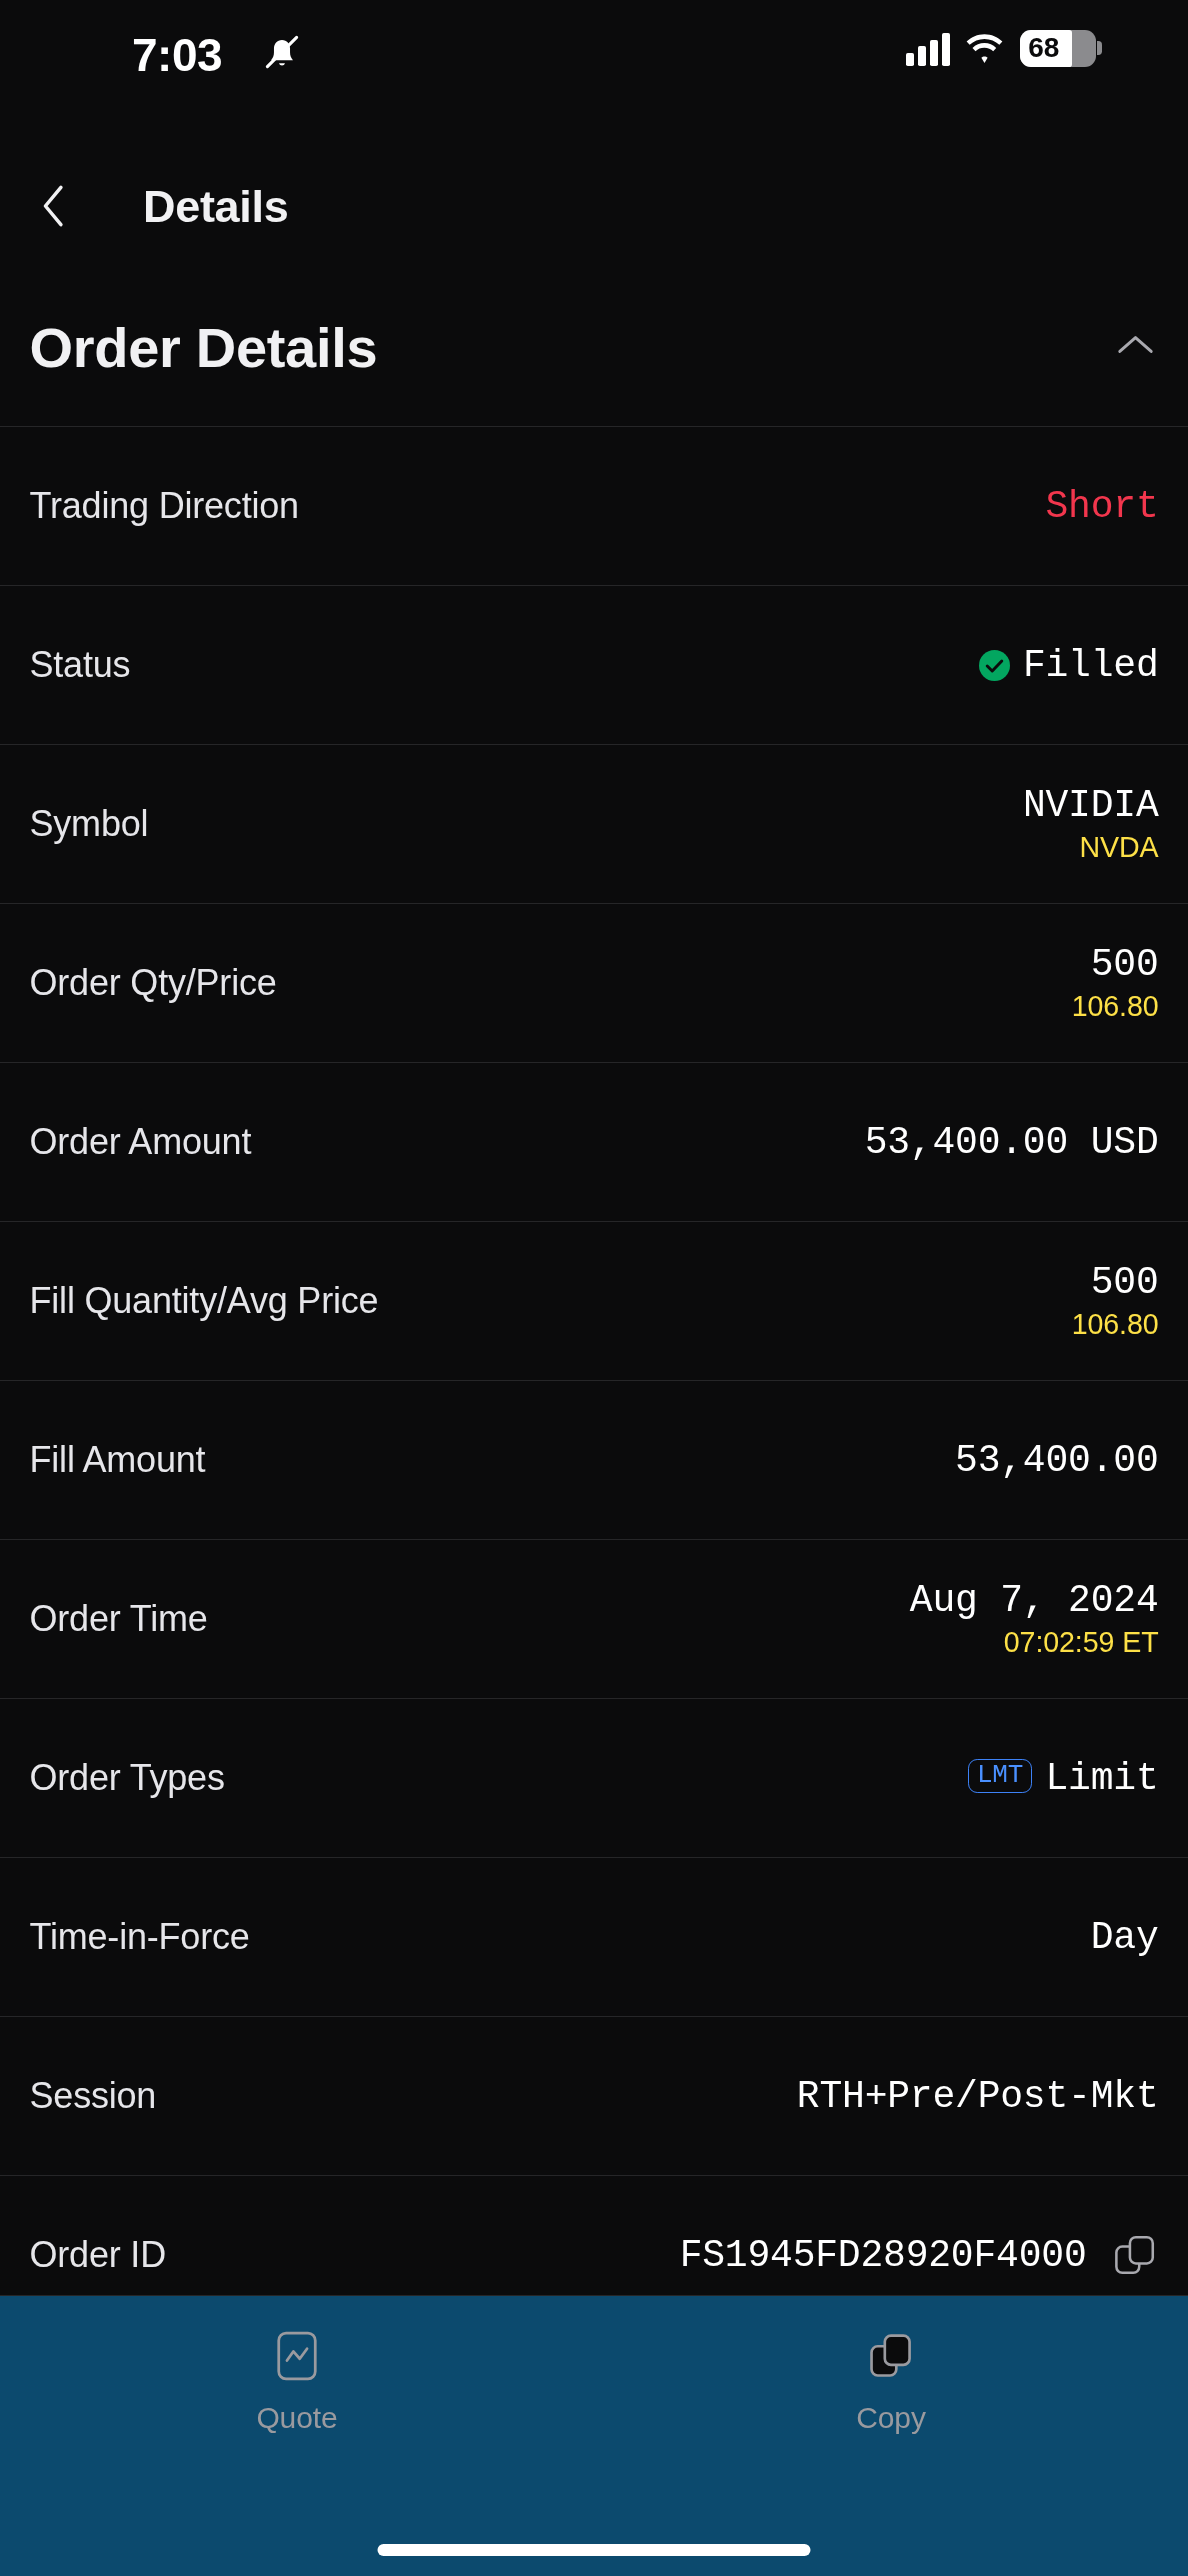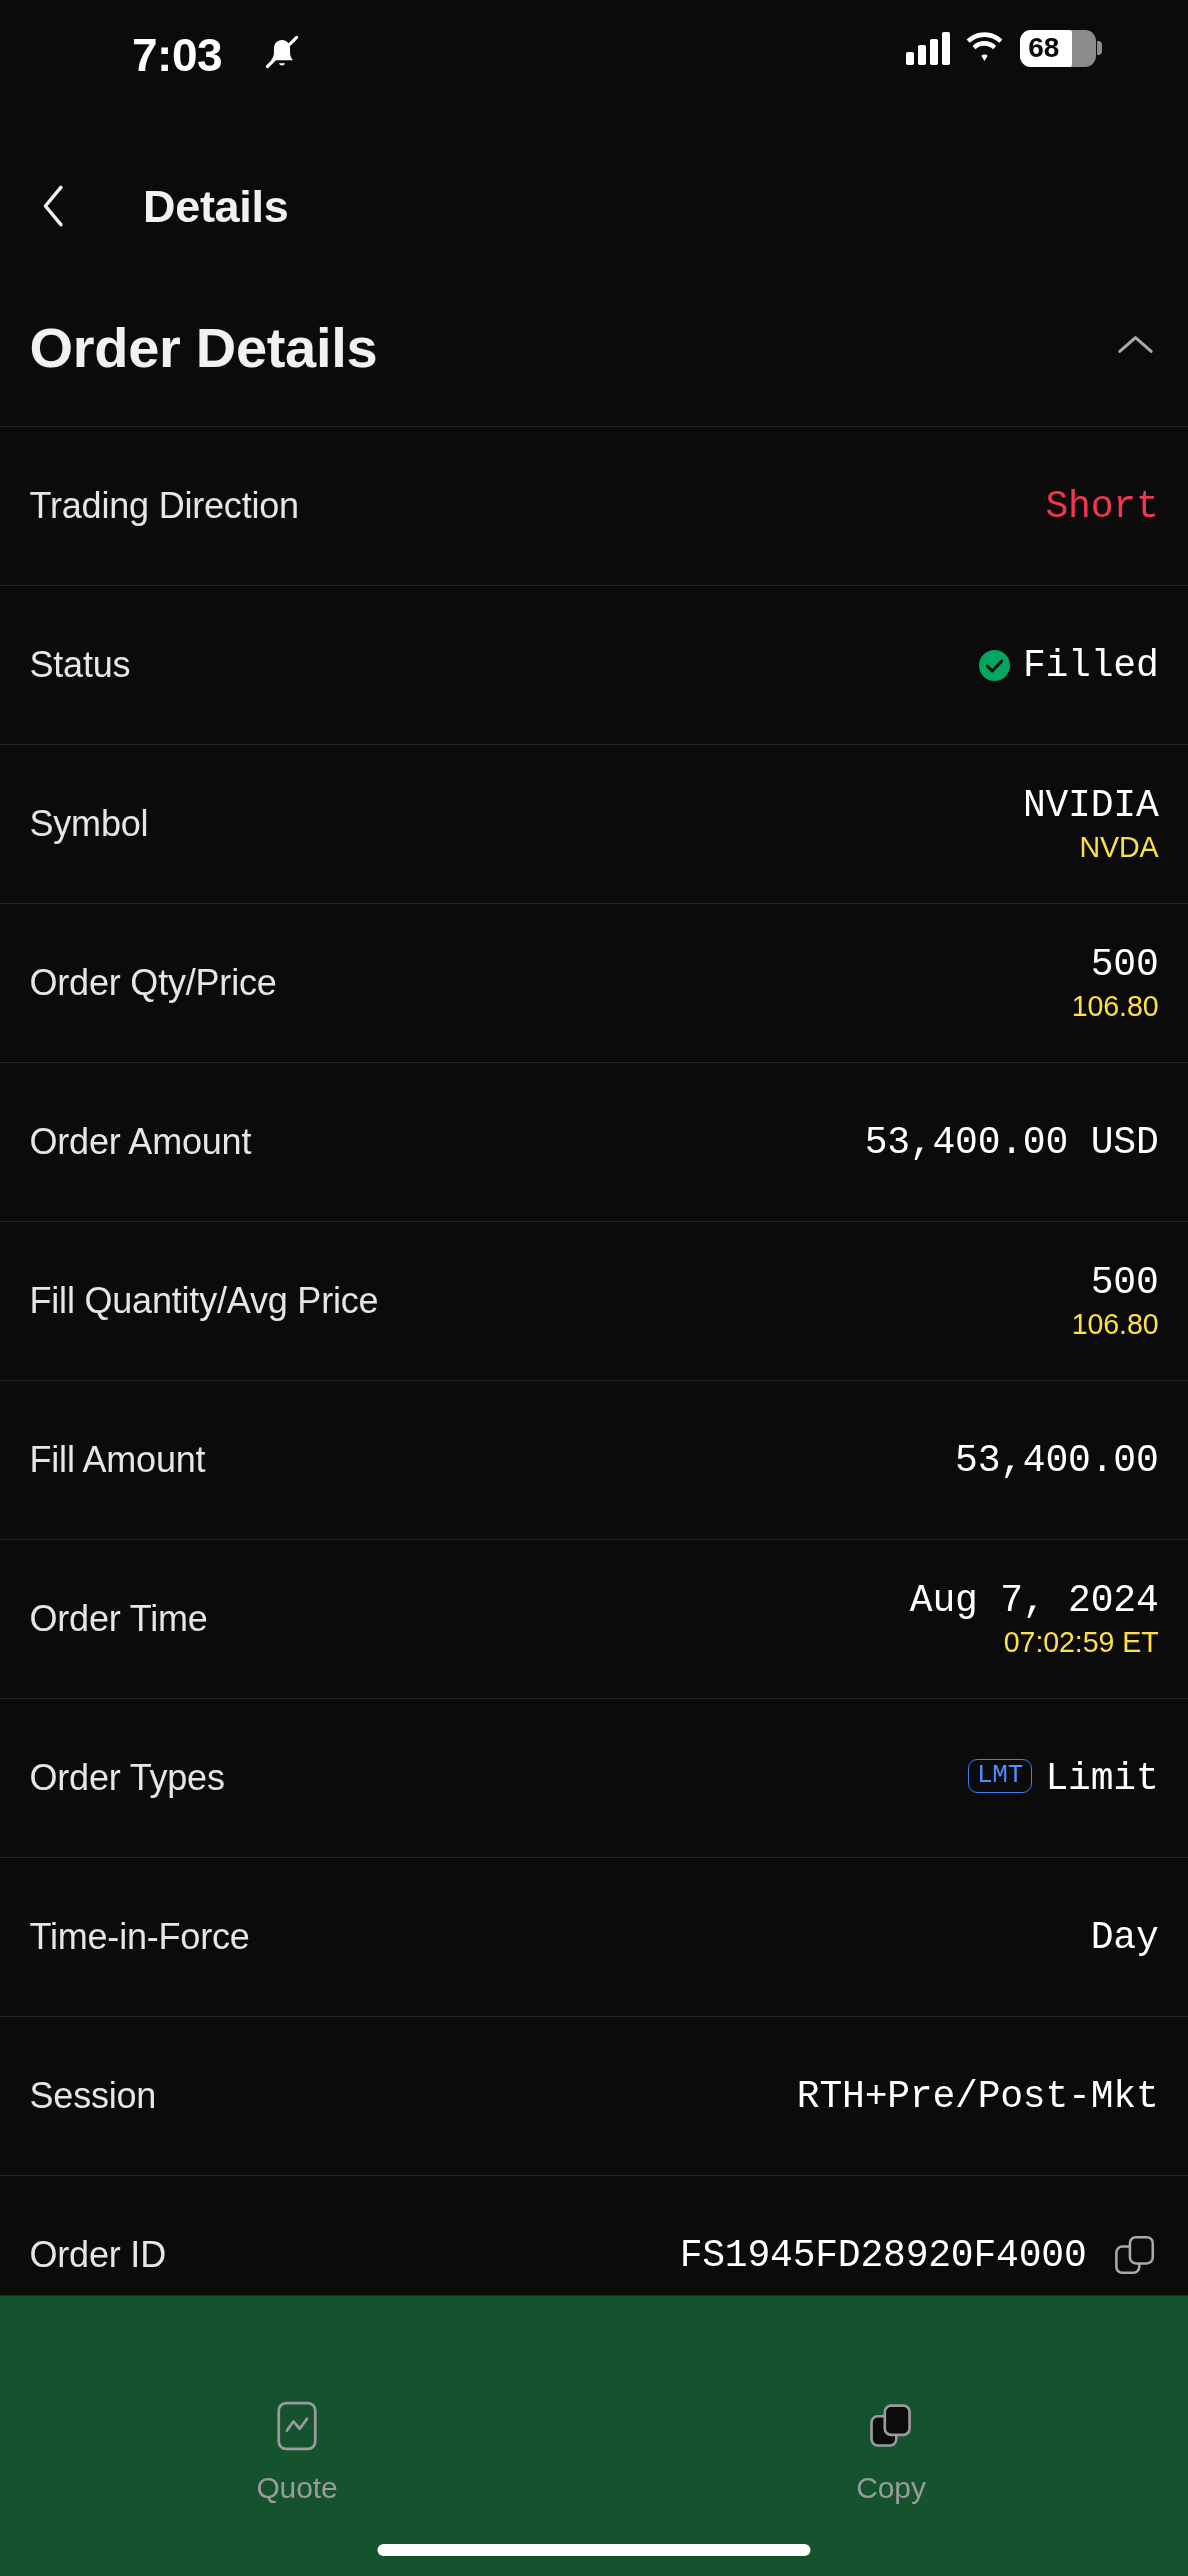--- a/index.html
+++ b/index.html
@@ -16,21 +16,21 @@
   .statusbar{
     position:absolute; top:0; left:0; width:1188px; height:100px;
   }
   .sb-time{
     position:absolute; left:132px; top:28px;
     font-size:46px; font-weight:700; color:#fff; letter-spacing:-0.5px;
   }
   .sb-bell{ position:absolute; left:261px; top:31px; width:42px; height:42px; }
   .sb-right{
     position:absolute; right:92px; top:29.5px;
-    display:flex; align-items:flex-start; gap:14.7px;
+    display:flex; align-items:center; gap:14.7px;
   }
   .bars{ display:flex; align-items:flex-end; gap:4.6px; height:35px; }
   .bars i{ display:block; width:7.4px; background:#fff; border-radius:1.8px; }
   .bars i:nth-child(1){height:13px;} .bars i:nth-child(2){height:19.3px;}
   .bars i:nth-child(3){height:26px;} .bars i:nth-child(4){height:33px;}
   .wifi{ width:41px; height:33px; }
   .batt{
     position:relative; width:76px; height:37px;
     border-radius:11px; background:#8b8b8e; overflow:visible;
   }
@@ -115,22 +115,22 @@
     align-items:center; justify-content:center; flex:0 0 auto;
   }
   .copy-btn{
     display:inline-flex; align-items:center; justify-content:center;
     width:48px; height:48px; margin-left:11px;
   }
 
   
   .bottombar{
     position:absolute; left:0; bottom:0; width:1188px; height:281px;
-    background:#14532d; border-top:0.9px solid #262628;
-    display:flex; align-items:center; padding-top:31px;margin-top:40px;
+    background:#0c4a6e; border-top:0.9px solid #262628;
+    display:flex; align-items:flex-start; padding-top:31px;margin-top:40px;
   }
   .bb-item{
     flex:1; display:flex; flex-direction:column;
     align-items:center; gap:16.6px;
   }
   .bb-icon{ width:52px; height:57px; display:flex; align-items:center; justify-content:center; }
   .bb-label{
     font-size:30px; font-weight:400; color:#9a9a9f; letter-spacing:-0.1px;
   }
   .home-ind{

